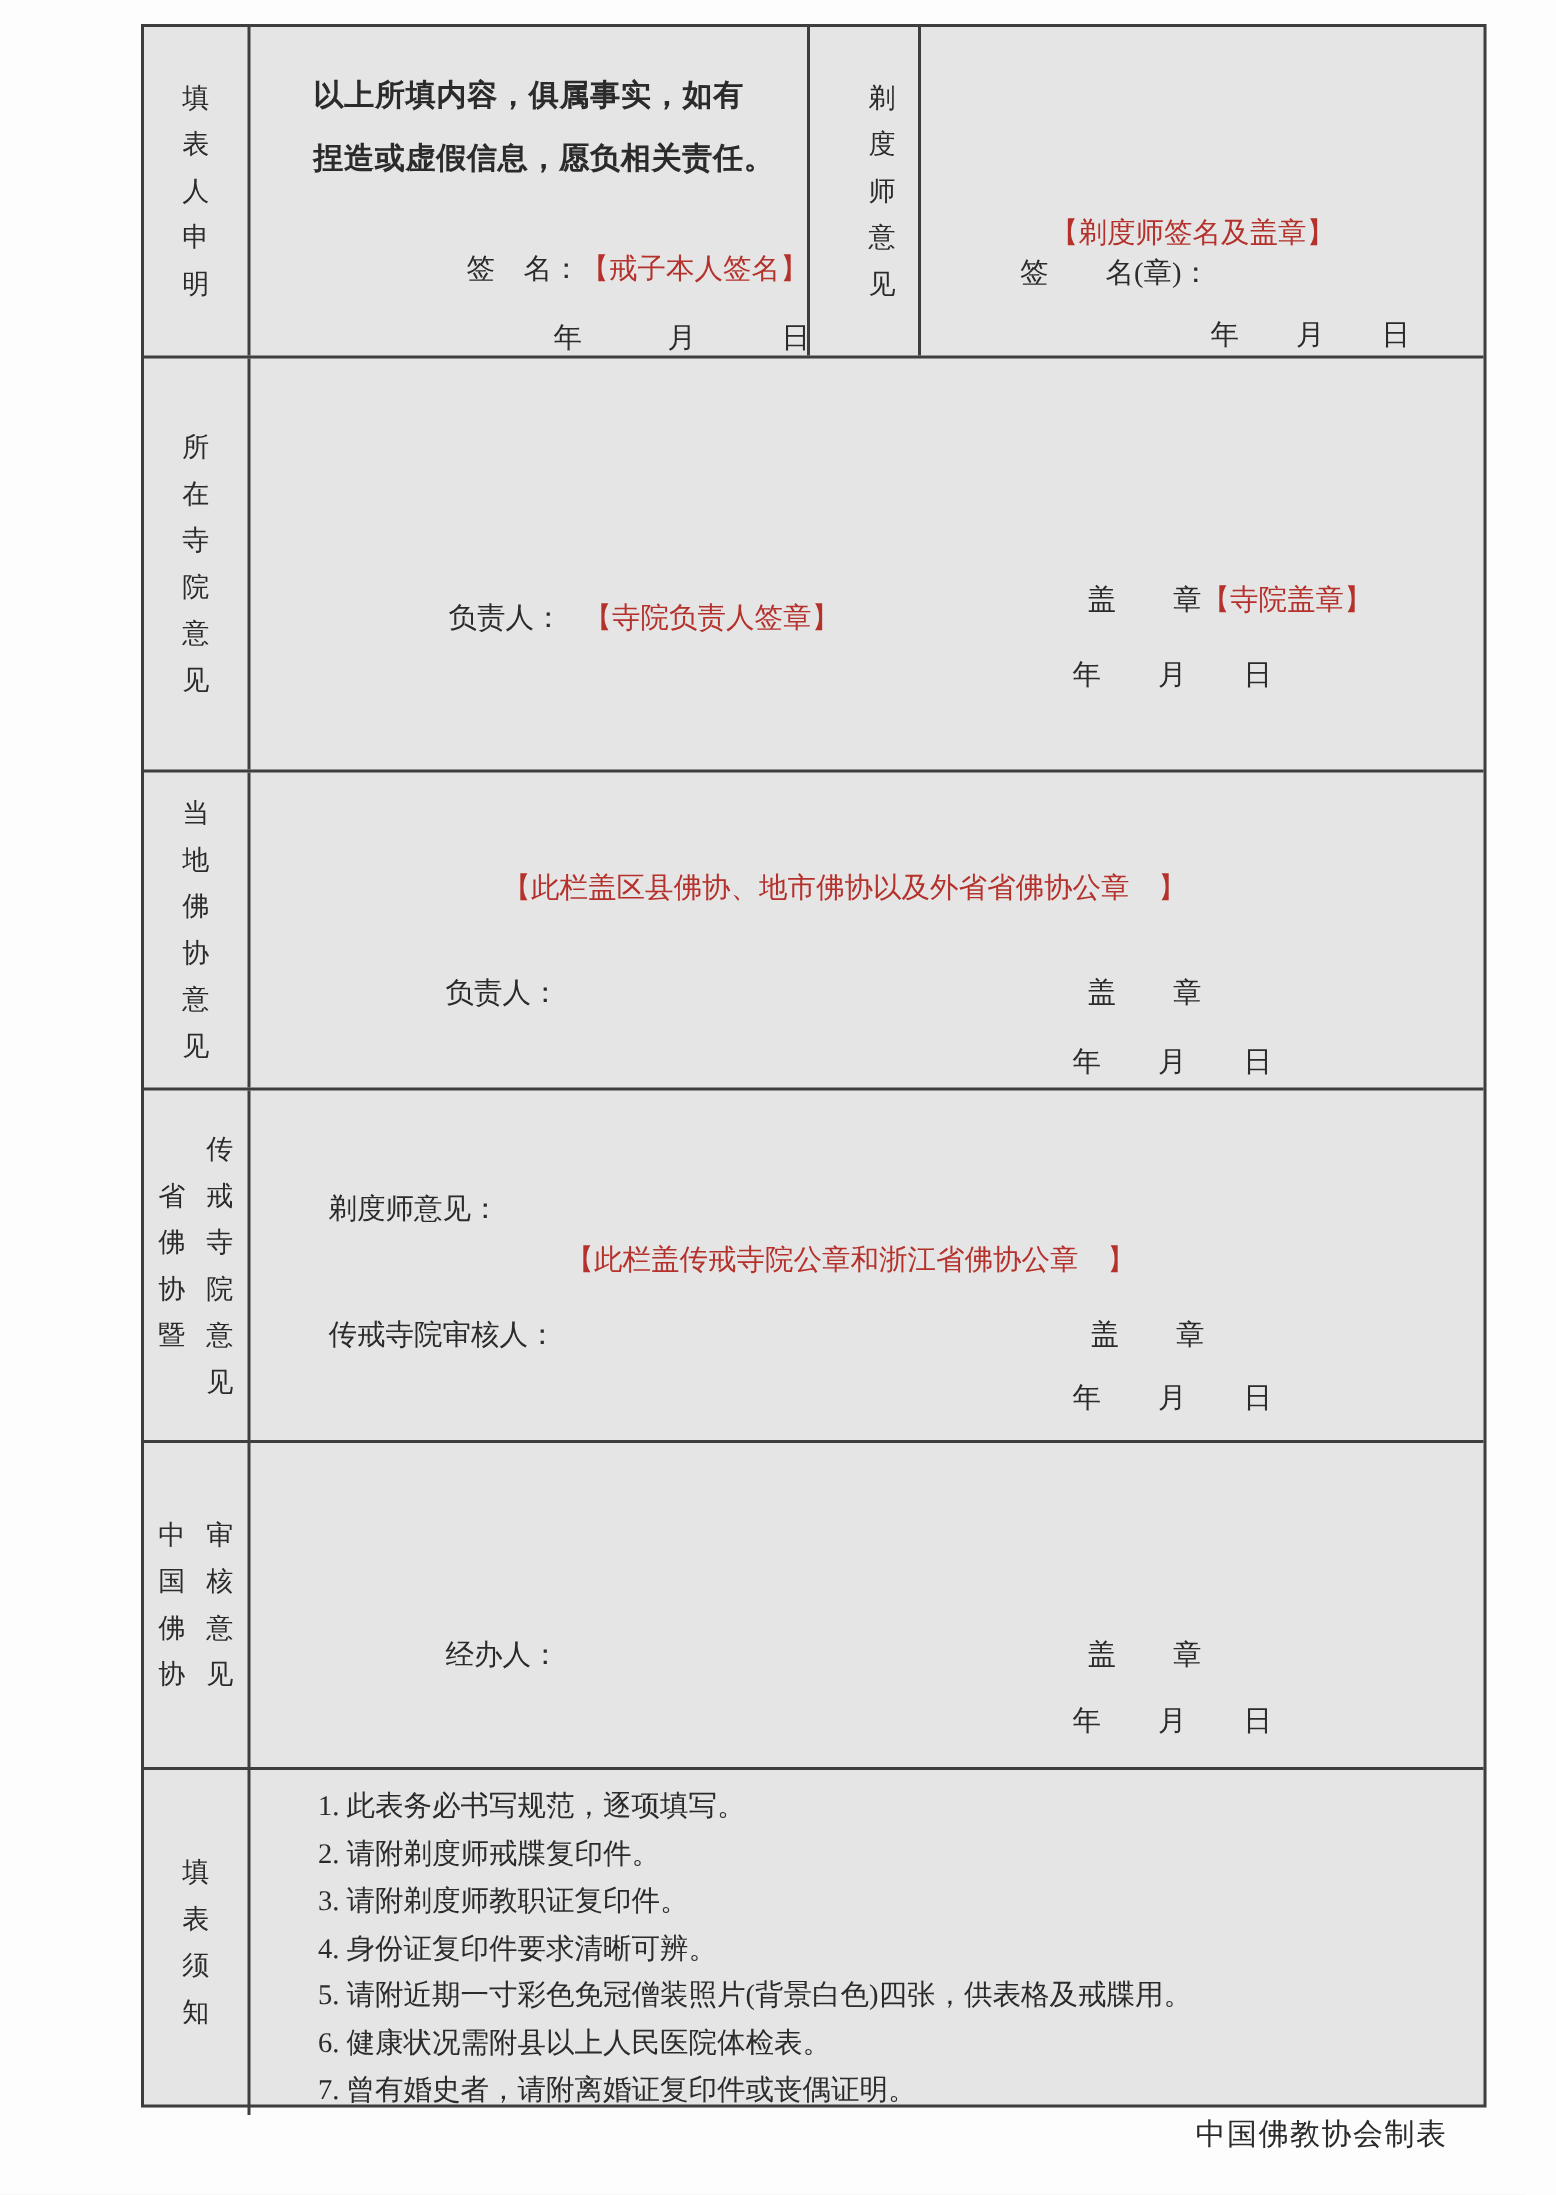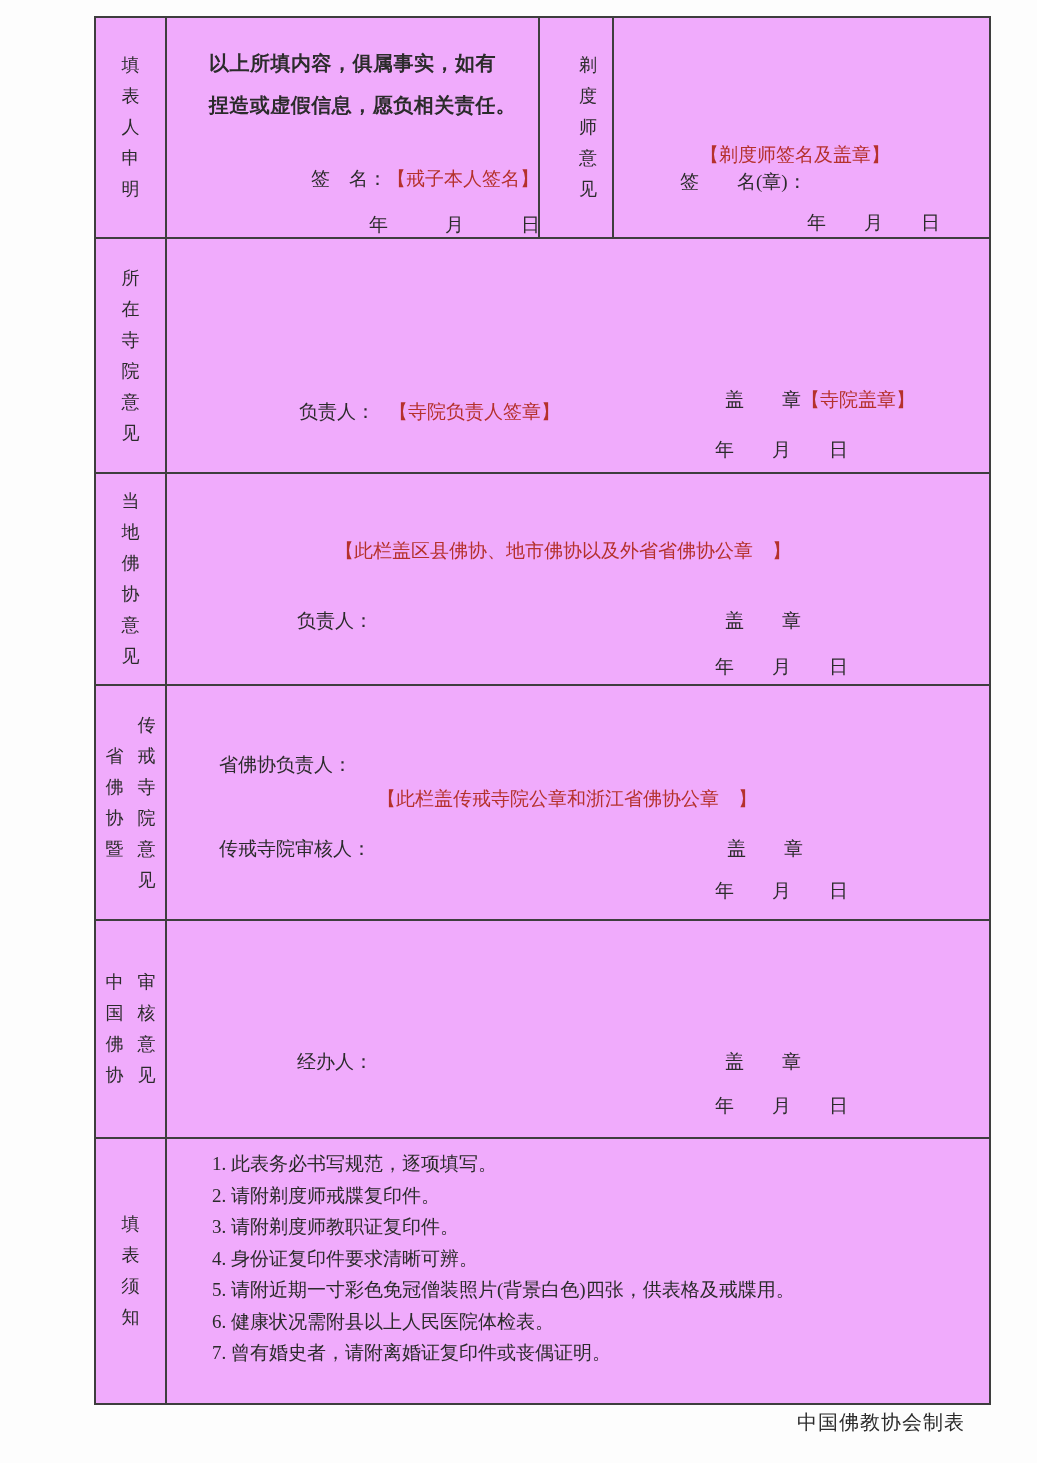--- a/index.html
+++ b/index.html
@@ -10,21 +10,21 @@
     font-family:"Liberation Serif","DejaVu Serif",serif;
     color:#2b2b2b;
     overflow:hidden;
   }
   .form-table{
     position:absolute;left:94px;top:16px;
     width:897px;height:1389px;
     border:2px solid #3e3e3e;
     box-sizing:border-box;
     display:flex;flex-direction:column;
-    background:#f0abfc;
+    background:#e5e5e5;
   }
   .row{display:flex;box-sizing:border-box;flex:0 0 auto;}
   .row + .row{border-top:2px solid #3e3e3e;}
   .hcell{
     width:69px;flex:0 0 69px;
     display:flex;align-items:center;justify-content:center;
     gap:12px;box-sizing:border-box;
   }
   .hcell2{
     width:74px;flex:0 0 74px;
@@ -82,21 +82,21 @@
       <div class="hcell2">
         <div class="vtext">剃度师意见</div>
       </div>
       <div class="cell">
         <div class="abs red" style="top:124px;left:86px;">【剃度师签名及盖章】</div>
         <div class="abs" style="top:151px;left:66px;">签　　名(章)：</div>
         <div class="abs" style="top:192px;left:193px;">年　　月　　日</div>
       </div>
     </div>
 
-    <div class="row" style="height:235px;">
+    <div class="row" style="height:276px;">
       <div class="hcell">
         <div class="vtext">所在寺院意见</div>
       </div>
       <div class="cell">
         <div class="abs" style="top:160px;left:132px;">
           <span>负责人：</span><span class="red" style="margin-left:14px;">【寺院负责人签章】</span>
         </div>
         <div class="abs" style="top:148px;left:558px;">
           <span>盖　　章</span><span class="red">【寺院盖章】</span>
         </div>
@@ -115,21 +115,21 @@
         <div class="abs" style="top:180px;left:548px;">年　　月　　日</div>
       </div>
     </div>
 
     <div class="row" style="height:235px;">
       <div class="hcell">
         <div class="vtext">省佛协暨</div>
         <div class="vtext">传戒寺院意见</div>
       </div>
       <div class="cell">
-        <div class="abs" style="top:66px;left:52px;">省佛协负责人：</div>
+        <div class="abs" style="top:66px;left:52px;">剃度师意见：</div>
         <div class="abs red" style="top:100px;left:210px;">【此栏盖传戒寺院公章和浙江省佛协公章　】</div>
         <div class="abs" style="top:150px;left:52px;">传戒寺院审核人：</div>
         <div class="abs" style="top:150px;left:560px;">盖　　章</div>
         <div class="abs" style="top:192px;left:548px;">年　　月　　日</div>
       </div>
     </div>
 
     <div class="row" style="height:218px;">
       <div class="hcell">
         <div class="vtext">中国佛协</div>

